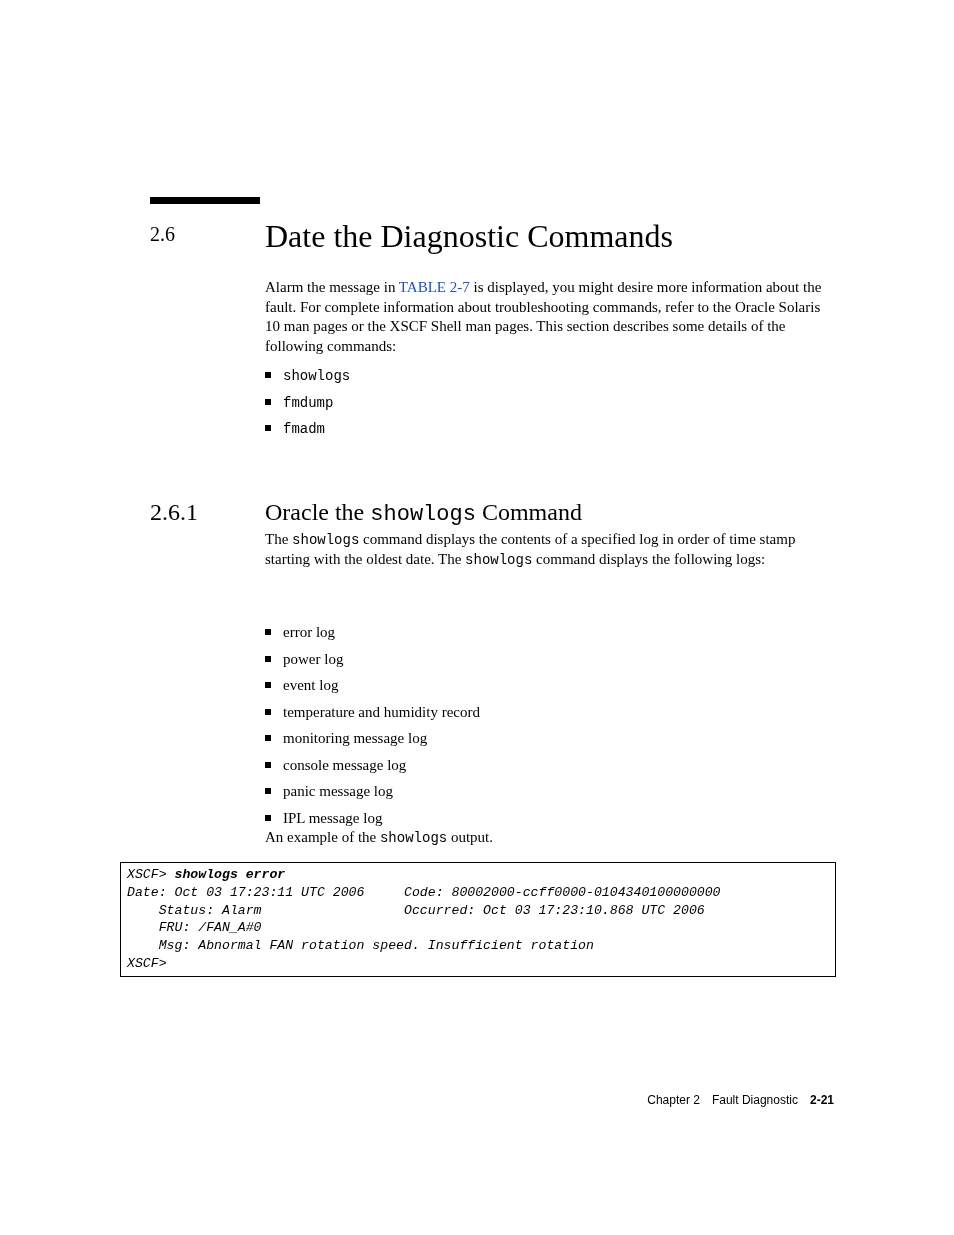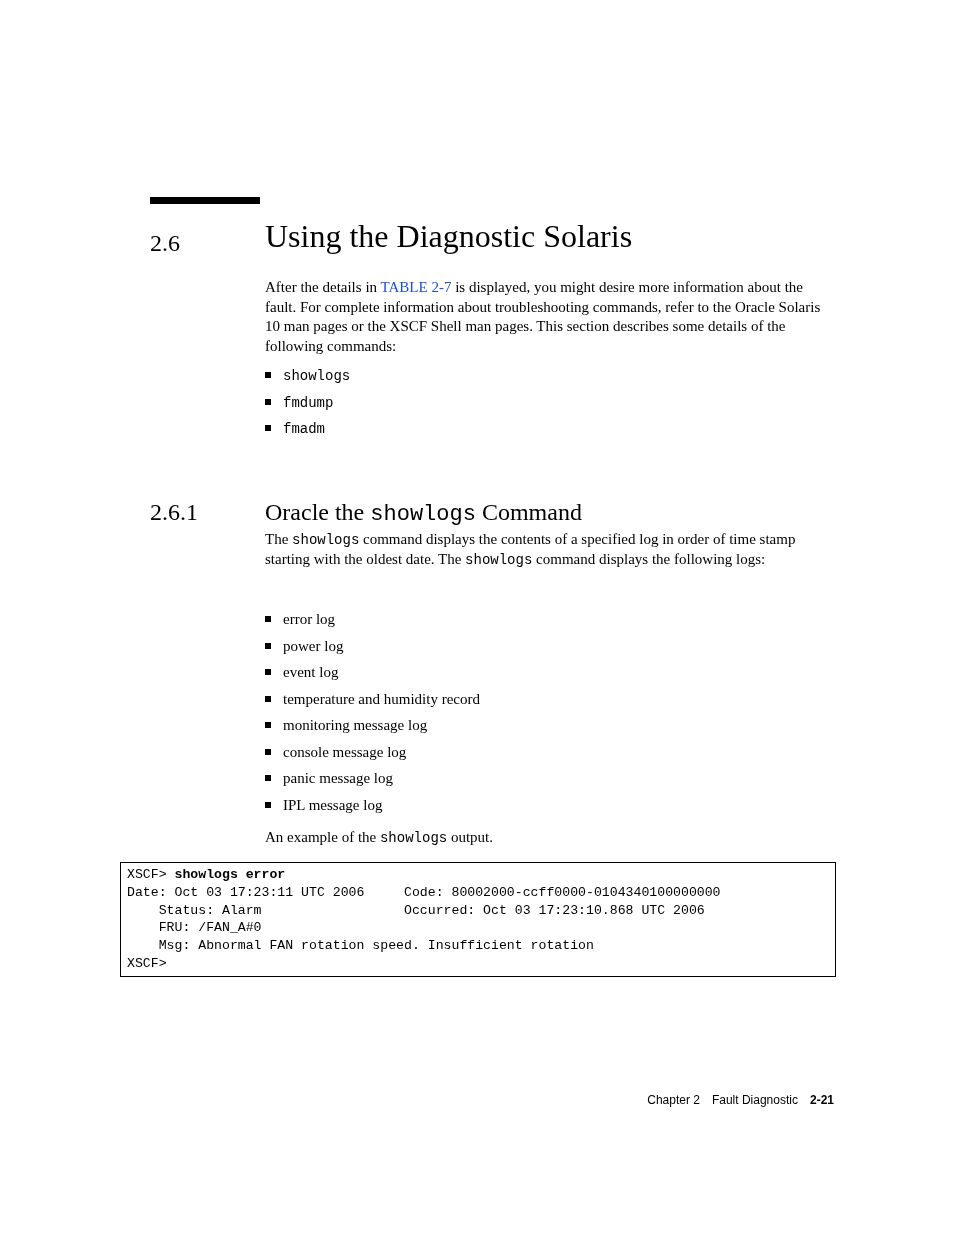--- a/index.html
+++ b/index.html
@@ -30,22 +30,22 @@
   }
   .h1-row {
     position: absolute;
     top: 218px;
     left: 0;
     right: 0;
   }
   .h1-num {
     position: absolute;
     left: 30px;
-    top: 12px;
-    font-size: 24px;
+    top: 5px;
+    font-size: 20px;
     font-weight: 400;
   }
   .h1-text {
     position: absolute;
     left: 145px;
     top: 0;
     font-size: 32px;
     font-weight: 400;
   }
   .body-col {
@@ -87,33 +87,34 @@
     top: 499px;
     left: 0;
     right: 0;
     font-size: 24px;
     font-weight: 400;
   }
   .h2-num { position: absolute; left: 30px; top: 0; }
   .h2-text { position: absolute; left: 145px; top: 0; }
   .h2-text .mono { font-size: 22px; }
   .p2 { top: 530px; }
-  .logs { top: 602px; }
+  .logs { top: 615px; }
   .p3 { top: 828px; }
   .codebox {
     position: absolute;
     left: 0;
     right: -2px;
     top: 862px;
     border: 1px solid #000;
     font-family: "Courier New", Courier, monospace;
     font-size: 13.2px;
     line-height: 1.35;
     padding: 3px 6px 3px 6px;
     white-space: pre;
+    font-style: italic;
   }
   .codebox .b { font-weight: bold; }
   .footer {
     position: absolute;
     bottom: 128px;
     right: 0;
     font-size: 12px;
     font-family: Arial, Helvetica, sans-serif;
   }
   .footer .chap { margin-right: 12px; }
@@ -122,25 +123,25 @@
 </style>
 </head>
 <body>
 
 <div class="page">
 
   <div class="rule"></div>
 
   <div class="h1-row">
     <div class="h1-num">2.6</div>
-    <div class="h1-text">Using the Diagnostic Solaris</div>
+    <div class="h1-text">Date the Diagnostic Commands</div>
   </div>
 
   <div class="body-col intro">
-    <span>After the details in </span><span class="link">TABLE 2-7</span><span> is displayed, you might desire more information about the fault. For complete information about troubleshooting commands, refer to the Oracle Solaris 10 man pages or the XSCF Shell man pages. This section describes some details of the following commands:</span>
+    <span>Alarm the message in </span><span class="link">TABLE 2-7</span><span> is displayed, you might desire more information about the fault. For complete information about troubleshooting commands, refer to the Oracle Solaris 10 man pages or the XSCF Shell man pages. This section describes some details of the following commands:</span>
   </div>
 
   <div class="body-col cmds">
     <ul class="sq">
       <li><span class="mono">showlogs</span></li>
       <li><span class="mono">fmdump</span></li>
       <li><span class="mono">fmadm</span></li>
     </ul>
   </div>
 

